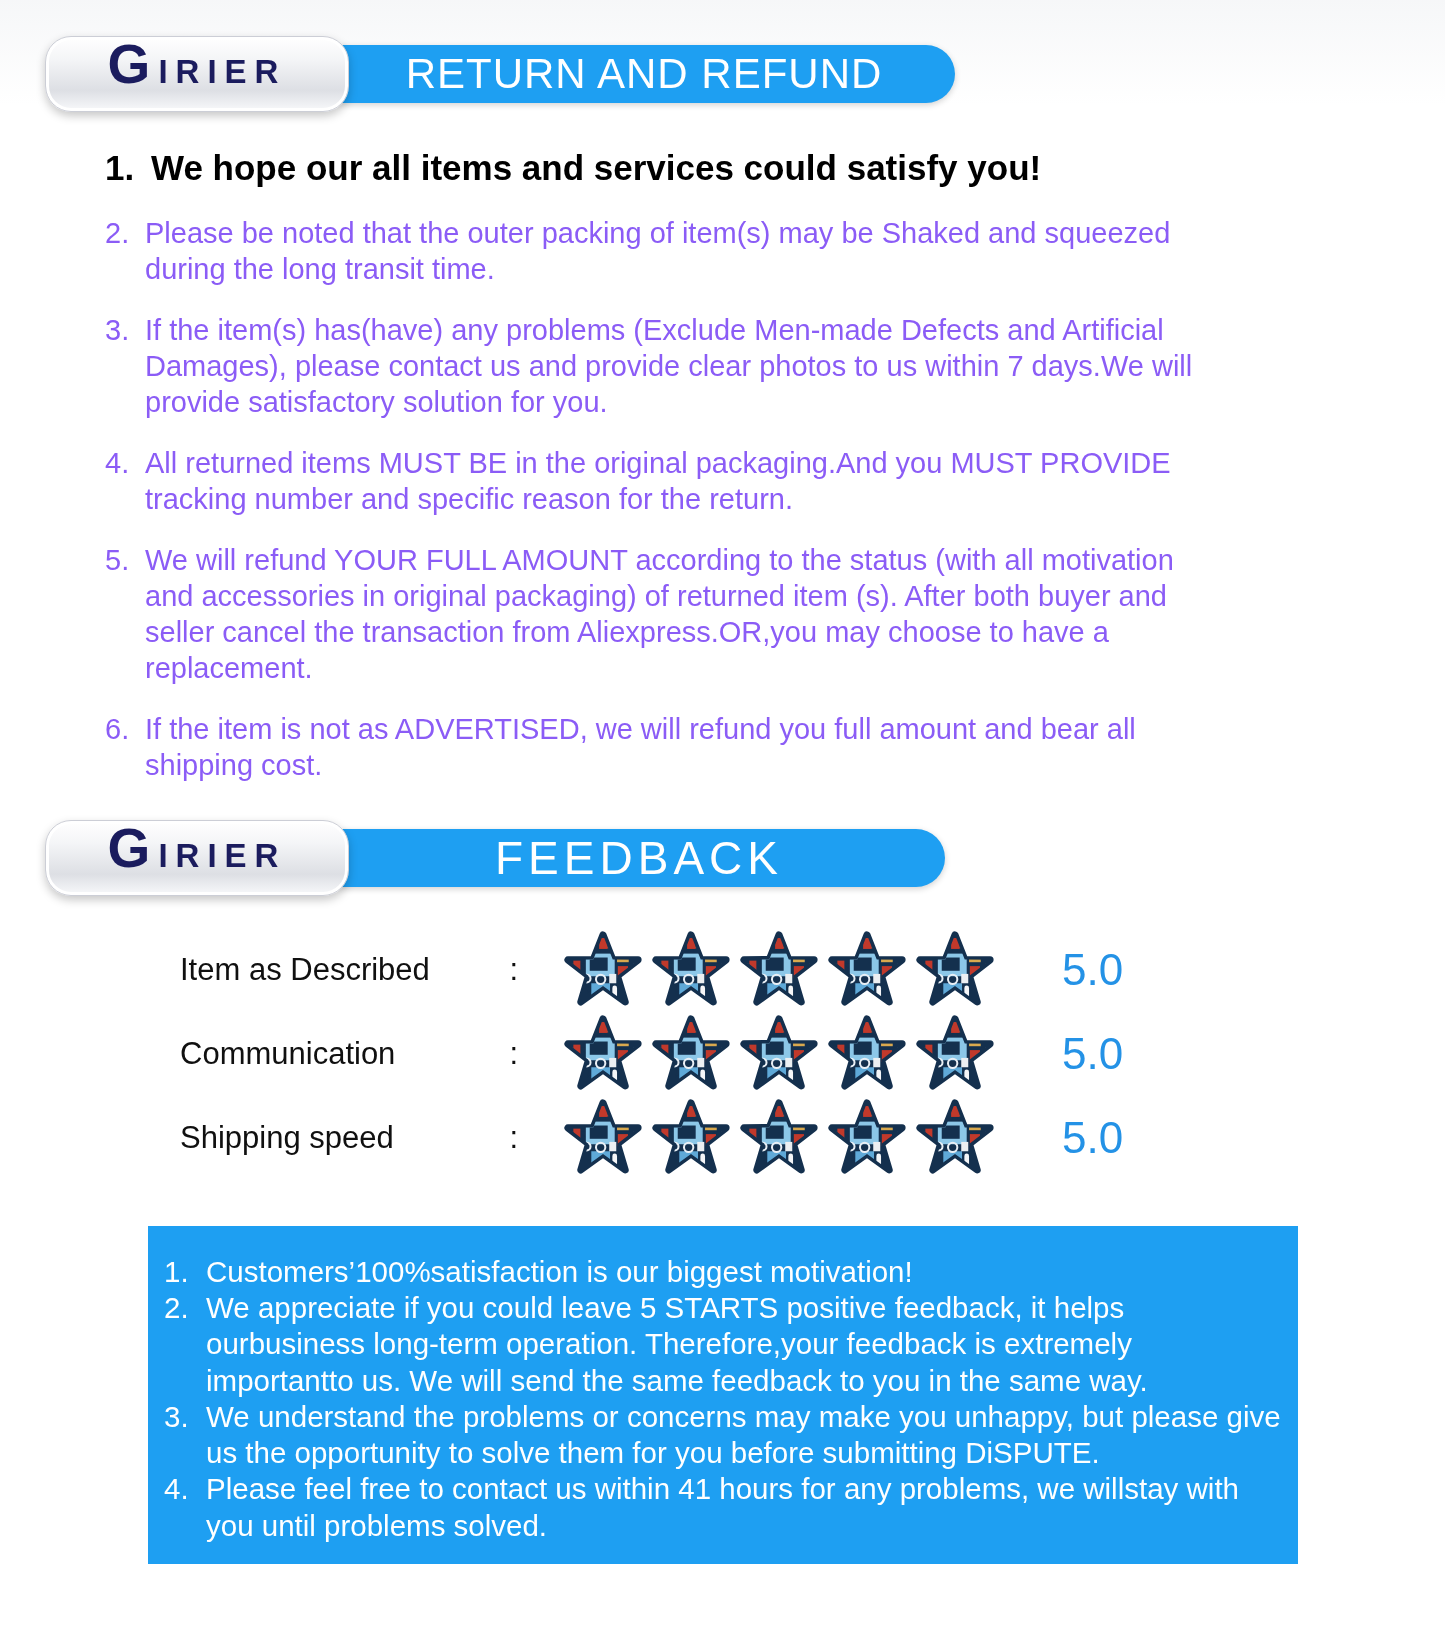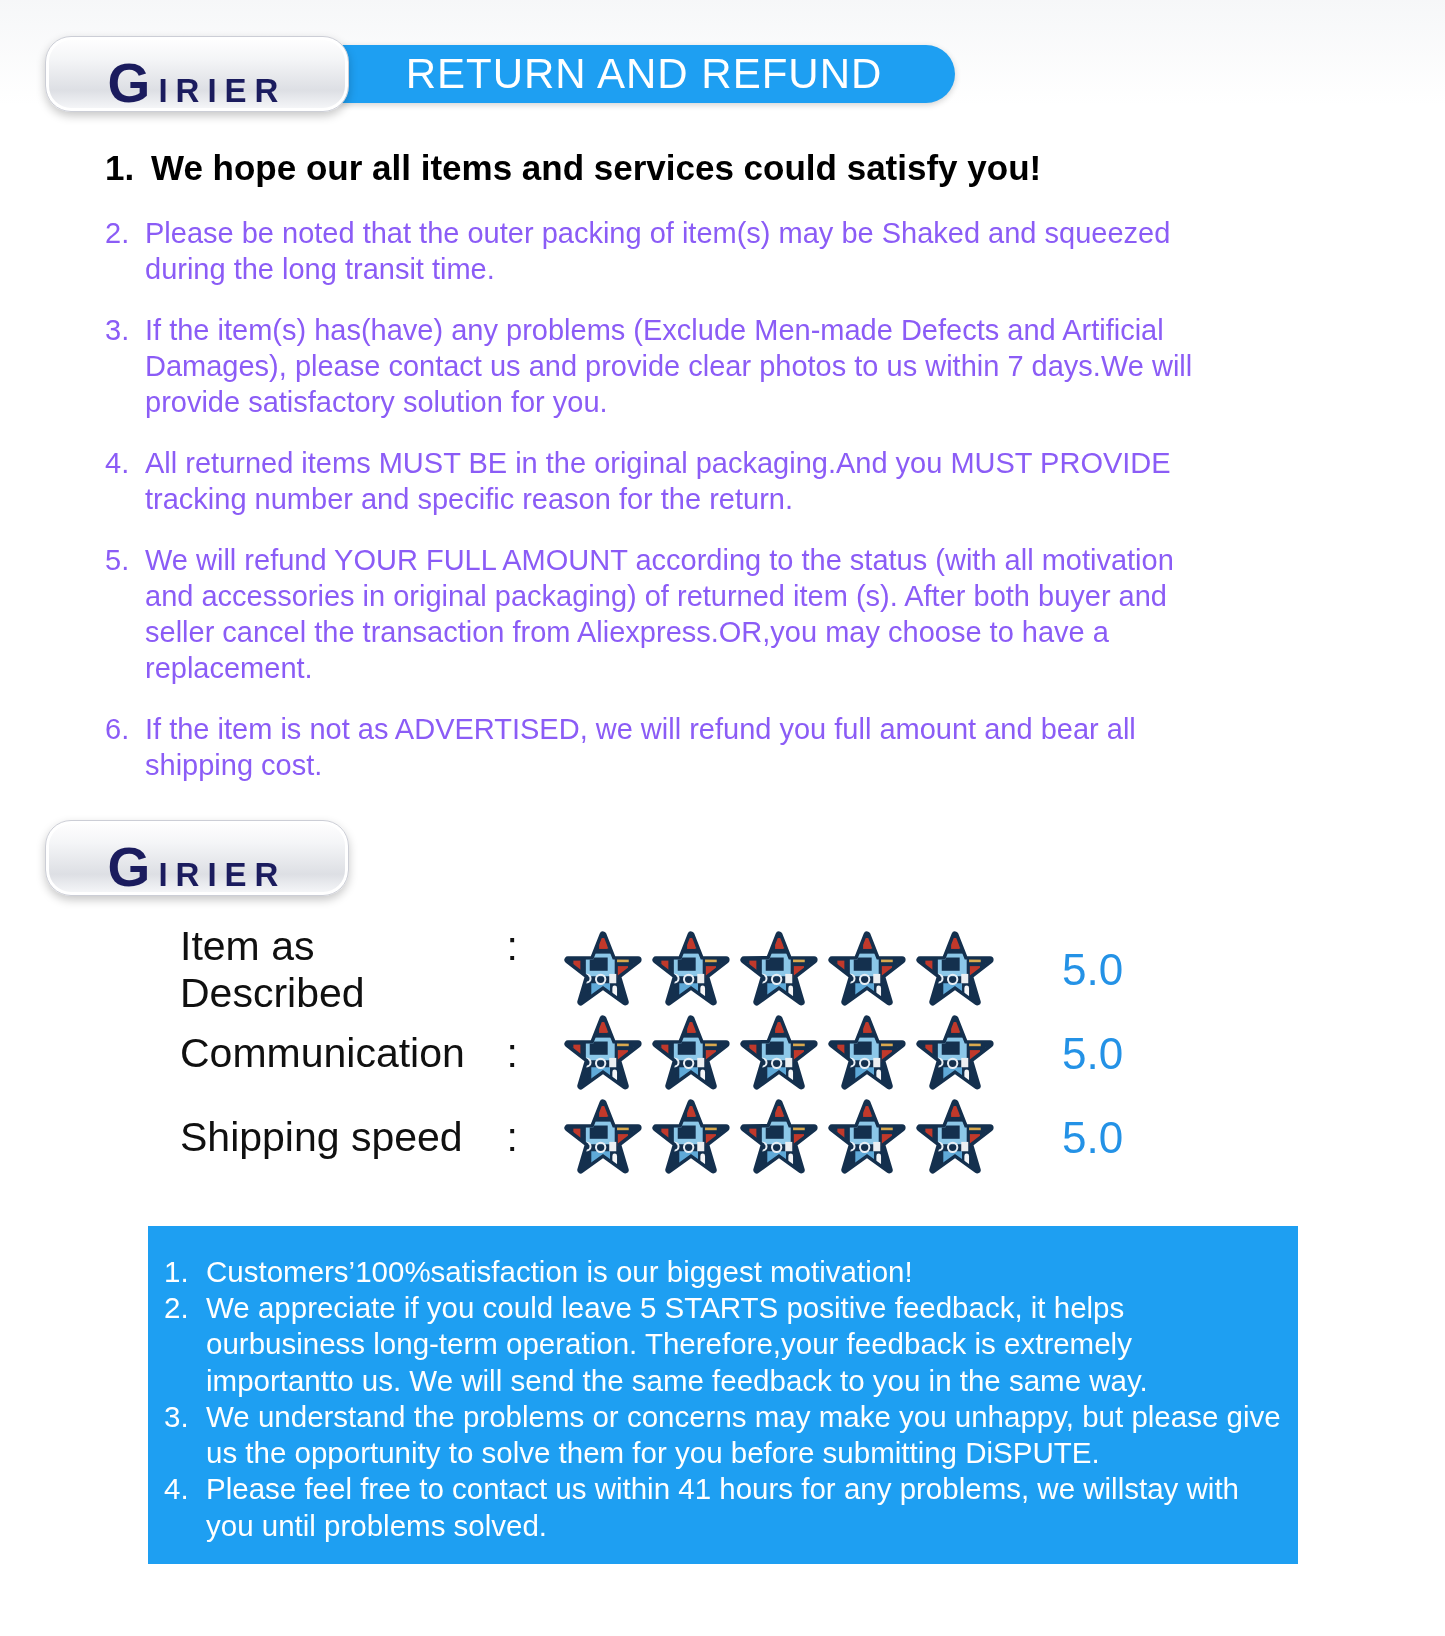--- a/index.html
+++ b/index.html
@@ -18,21 +18,21 @@
   }
 
   
   .banner-row { position:relative; height:78px; margin:36px 0 0 45px; width:960px; }
   .logo-pill {
     position:absolute; left:0; top:0; width:302px; height:74px;
     background:linear-gradient(180deg,#ffffff 0%,#f4f5f7 30%,#dddfe4 72%,#f8f9fb 100%);
     border:1px solid #ccced6;
     border-radius:26px;
     box-shadow:0 4px 10px rgba(0,0,0,.22), inset 0 0 0 3px #ffffff;
-    display:flex; align-items:flex-end; justify-content:center;
+    display:flex; align-items:flex-start; justify-content:center;
     z-index:2;
   }
   .brand-name {
     display:block;
     font-weight:bold; color:#1b1c5e;
     font-size:33px; letter-spacing:8px; line-height:1;
   }
   .brand-name::first-letter { font-size:55px; }
   .banner-pill {
     position:absolute; top:9px; height:58px;
@@ -64,21 +64,21 @@
   .policy li.lead {
     font-size:35px; font-weight:bold; padding-left:46px;
     margin-bottom:27px; color:#000;
   }
 
   
   .fb-rows { margin:30px 0 0 180px; }
   .fb-row { display:flex; align-items:center; height:84px; }
   .fb-label {
     width:338px; display:flex; justify-content:space-between;
-    font-size:41px; color:#101010;
+    font-size:31px; color:#101010;
   }
   .fb-stars { display:flex; gap:10px; margin-left:46px; width:470px; }
   .star { width:78px; height:78px; display:block; }
   .fb-rating { margin-left:28px; font-size:44px; color:#2492e6; }
 
   
   .notes-box {
     margin:46px 0 0 148px; width:1150px; box-sizing:border-box;
     background:#1e9ff2; color:#ffffff;
     padding:28px 16px 20px 16px;
@@ -132,20 +132,21 @@
   <li>If the item(s) has(have) any problems (Exclude Men-made Defects and Artificial Damages), please contact us and provide clear photos to us within 7 days.We will provide satisfactory solution for you.</li>
   <li>All returned items MUST BE in the original packaging.And you MUST PROVIDE tracking number and specific reason for the return.</li>
   <li>We will refund YOUR FULL AMOUNT according to the status (with all motivation and accessories in original packaging) of returned item (s). After both buyer and seller cancel the transaction from Aliexpress.OR,you may choose to have a replacement.</li>
   <li>If the item is not as ADVERTISED, we will refund you full amount and bear all shipping cost.</li>
 </ol>
 
 <div class="banner-row" id="banner-feedback">
   <div class="logo-pill">
     <span class="brand-name">GIRIER</span>
   </div>
+  <div class="banner-pill">FEEDBACK</div>
 </div>
 
 <div class="fb-rows">
 
   <div class="fb-row">
     <div class="fb-label">
       <span>Item as Described</span>
       <span>:</span>
     </div>
     <div class="fb-stars">

